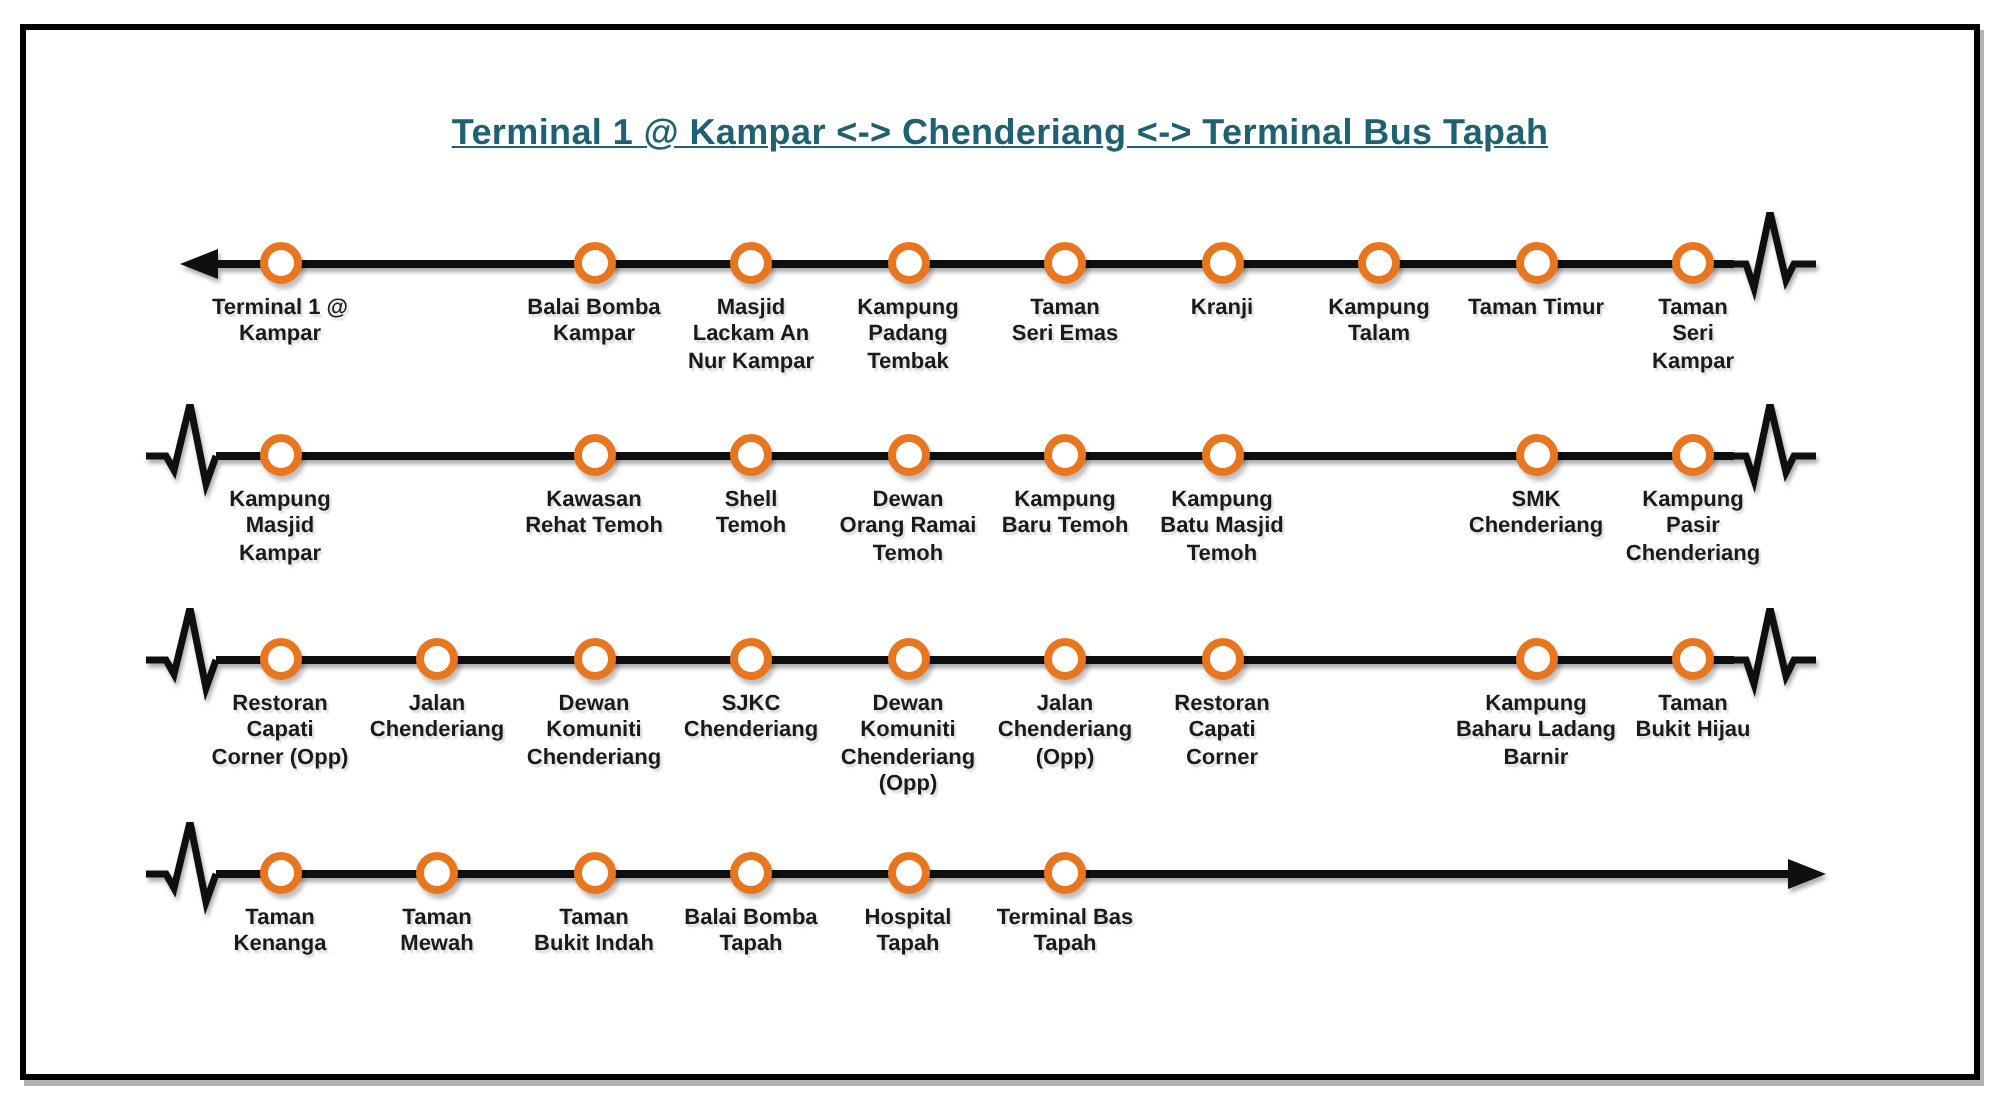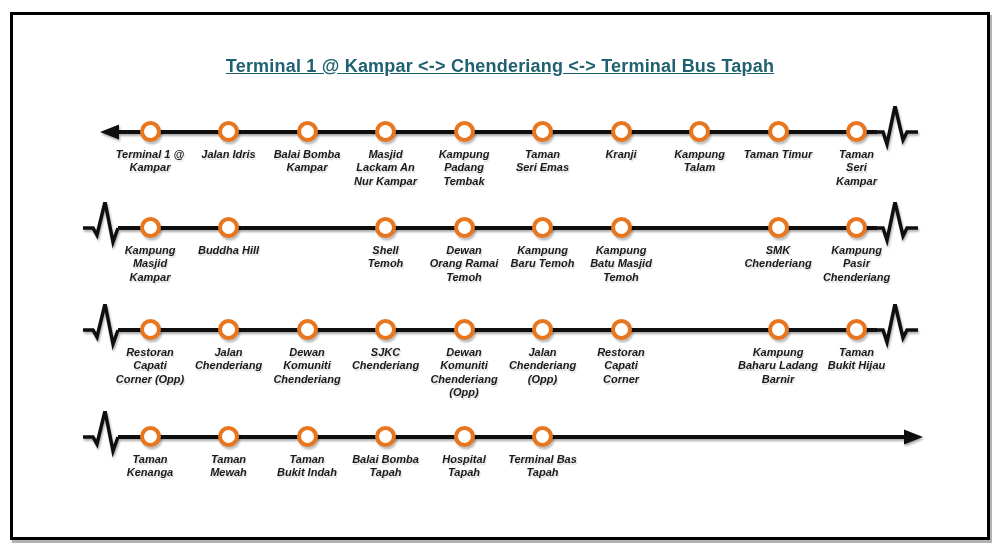--- a/index.html
+++ b/index.html
@@ -8,21 +8,21 @@
   .frame {
     position:absolute; left:10px; top:12px; width:974px; height:522px;
     border:3px solid #000; background:#fff;
     box-shadow:2px 3px 0 rgba(0,0,0,0.30);
   }
   .title {
     margin-top:41px; text-align:center;
     font-size:18px; font-weight:bold; text-decoration:underline;
     letter-spacing:0.2px; color:#1F6170;
   }
-  .route-row { position:absolute; left:12px; width:974px; height:96px;font-style:italic; }
+  .route-row { position:absolute; left:2px; width:974px; height:96px; }
   .row-line-svg {
     position:absolute; left:0; top:0;
     filter: drop-shadow(1.5px 2.5px 1px rgba(0,0,0,0.33));
   }
   .station {
     position:absolute; width:90px; top:15px; text-align:center;
   }
   .node-circle {
     width:13px; height:13px; margin:0 auto; background:#fff;
     border:4px solid #E8761E; border-radius:50%;
@@ -45,24 +45,20 @@
           <svg width="974" height="96" class="row-line-svg">
             <line x1="93" y1="26" x2="852" y2="26" stroke="#0f0f0f" stroke-width="4"></line>
             <polygon points="75,26 94,18.5 94,33.5" fill="#0f0f0f"></polygon>
             <polyline points="852,26 858,26 862,38 870,0 878,34 882,26 893,26" fill="none" stroke="#0f0f0f" stroke-width="3.5"></polyline>
           </svg>
           <div class="station" style="left: 80px;">
             <div class="node-circle" style="border-color: rgb(232, 118, 30);"></div>
             <div class="station-label">Terminal 1 @
 Kampar</div>
           </div>
-          <div class="station" style="left: 158.5px;">
-            <div class="node-circle" style="border-color: rgb(232, 118, 30);"></div>
-            <div class="station-label">Jalan Idris</div>
-          </div>
           <div class="station" style="left: 237px;">
             <div class="node-circle" style="border-color: rgb(232, 118, 30);"></div>
             <div class="station-label">Balai Bomba
 Kampar</div>
           </div>
           <div class="station" style="left: 315.5px;">
             <div class="node-circle" style="border-color: rgb(232, 118, 30);"></div>
             <div class="station-label">Masjid
 Lackam An
 Nur Kampar</div>
@@ -103,23 +99,24 @@
             <line x1="93" y1="26" x2="852" y2="26" stroke="#0f0f0f" stroke-width="4"></line>
             <polyline points="58,26 68,26 72,33 80,0 88,40 93,26" fill="none" stroke="#0f0f0f" stroke-width="3.5"></polyline>
             <polyline points="852,26 858,26 862,38 870,0 878,34 882,26 893,26" fill="none" stroke="#0f0f0f" stroke-width="3.5"></polyline>
           </svg>
           <div class="station" style="left: 80px;">
             <div class="node-circle" style="border-color: rgb(232, 118, 30);"></div>
             <div class="station-label">Kampung
 Masjid
 Kampar</div>
           </div>
-          <div class="station" style="left: 158.5px;">
-            <div class="node-circle" style="border-color: rgb(232, 118, 30);"></div>
-            <div class="station-label">Buddha Hill</div>
+          <div class="station" style="left: 237px;">
+            <div class="node-circle" style="border-color: rgb(232, 118, 30);"></div>
+            <div class="station-label">Kawasan
+Rehat Temoh</div>
           </div>
           <div class="station" style="left: 315.5px;">
             <div class="node-circle" style="border-color: rgb(232, 118, 30);"></div>
             <div class="station-label">Shell
 Temoh</div>
           </div>
           <div class="station" style="left: 394px;">
             <div class="node-circle" style="border-color: rgb(232, 118, 30);"></div>
             <div class="station-label">Dewan
 Orang Ramai

